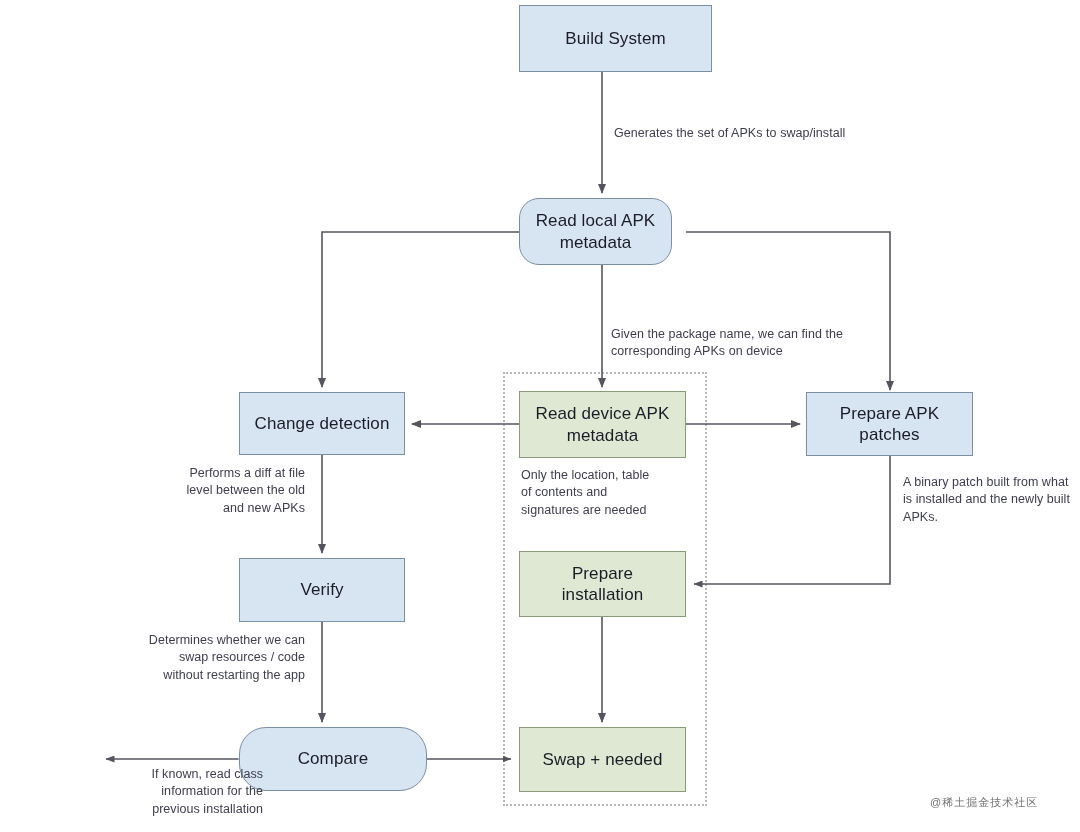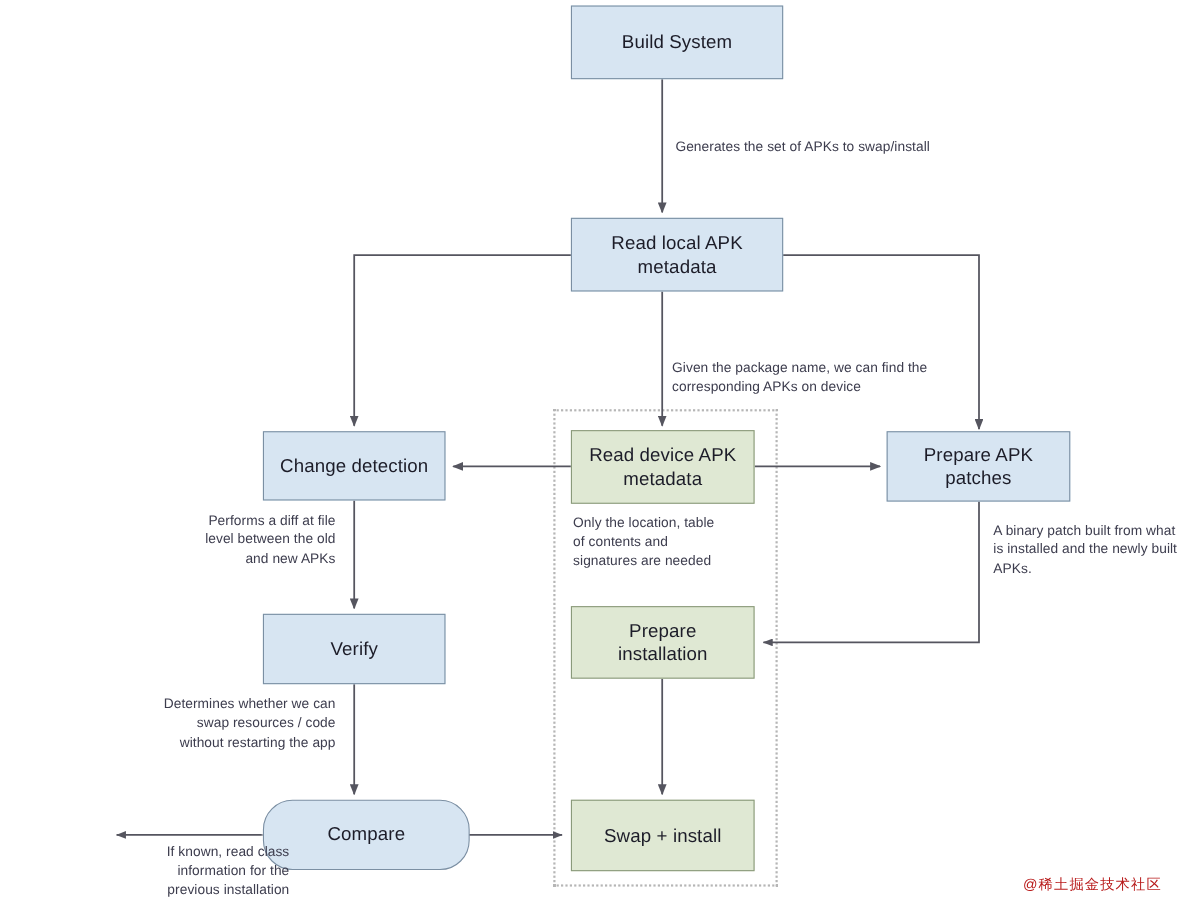--- a/index.html
+++ b/index.html
@@ -69,22 +69,22 @@
     position: absolute;
     font-size: 17px;
     color: #1c1c28;
     text-align: center;
     width: 100%;
     top: 50%;
     transform: translateY(-50%);
   }
   .watermark {
     position: absolute;
-    font-size: 13px;
-    color: #b91c1c;
+    font-size: 11px;
+    color: #737373;
     letter-spacing: 1px;
   }
 </style>
 </head>
 <body>
 
 <div id="canvas">
 
   <div class="group-box" style="left:503px; top:372px; width:204px; height:434px;"></div>
 
@@ -120,39 +120,39 @@
       <path d="M405,759 L511,759" marker-end="url(#ahs)"></path>
 
       <path d="M890,456 L890,584 L694,584" marker-end="url(#ahs)"></path>
 
       <path d="M602,617 L602,722" marker-end="url(#ah)"></path>
     </g>
   </svg>
 
   <div class="node blue" style="left:519px; top:5px; width:193px; height:67px;">Build System</div>
 
-  <div class="node blue" style="left:519px; top:198px; width:193px; height:67px; white-space:pre-line;">Read local APK
+  <div class="node blue" style="left:519px; top:198px; width:153px; height:67px; white-space:pre-line;border-radius:20px;">Read local APK
 metadata</div>
 
   <div class="node blue" style="left:239px; top:392px; width:166px; height:63px;">Change detection</div>
 
   <div class="node green" style="left:519px; top:391px; width:167px; height:67px; white-space:pre-line;">Read device APK
 metadata</div>
 
   <div class="node blue" style="left:806px; top:392px; width:167px; height:64px; white-space:pre-line;">Prepare APK
 patches</div>
 
   <div class="node blue" style="left:239px; top:558px; width:166px; height:64px;">Verify</div>
 
   <div class="node green" style="left:519px; top:551px; width:167px; height:66px; white-space:pre-line;">Prepare
 installation</div>
 
   <div class="node blue" style="left:239px; top:727px; width:188px; height:64px;border-radius:27px;">Compare</div>
 
-  <div class="node green" style="left:519px; top:727px; width:167px; height:65px;">Swap + install</div>
+  <div class="node green" style="left:519px; top:727px; width:167px; height:65px;">Swap + needed</div>
 
 
   <div class="note left-align" style="left:614px; top:125px; width:310px;">Generates the set of APKs to swap/install</div>
 
   <div class="note left-align" style="left:611px; top:326px; width:270px;">Given the package name, we can find the
 corresponding APKs on device</div>
 
   <div class="note right-align" style="left:130px; top:465px; width:175px;">Performs a diff at file
 level between the old
 and new APKs</div>

